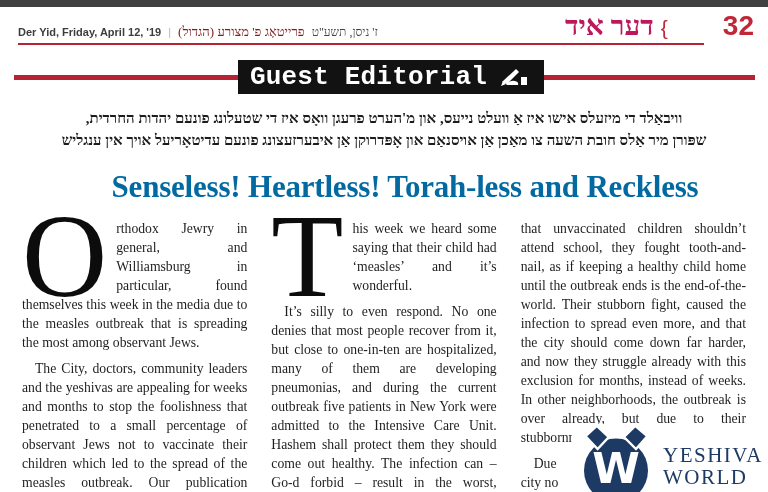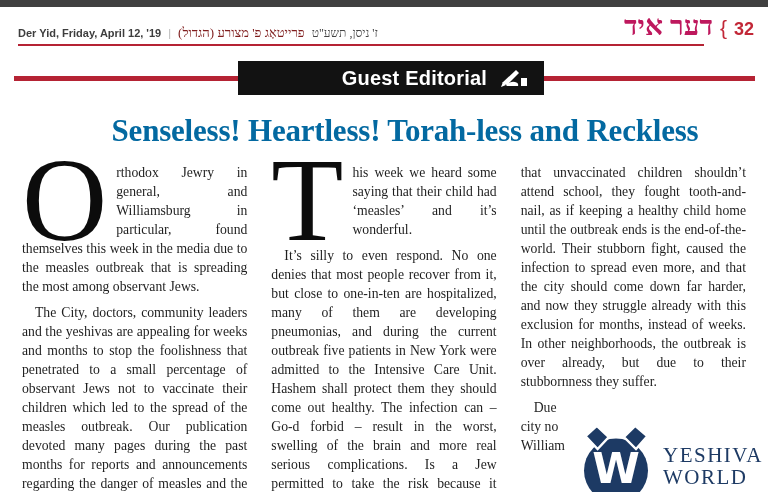--- a/index.html
+++ b/index.html
@@ -11,31 +11,31 @@
   
   .hdr{display:flex;justify-content:space-between;align-items:flex-end;padding:6px 14px 0 18px;}
   .hdr-left{font-family:"Liberation Sans",sans-serif;font-size:11px;font-weight:bold;color:#3d3d3d;
     display:flex;align-items:baseline;gap:7px;white-space:nowrap;}
   .heb-bold{font-size:13px;color:#7f1d1d;font-weight:normal;font-family:"Liberation Serif",serif;}
   .heb-date{font-size:12px;color:#444;font-weight:normal;font-family:"Liberation Serif",serif;}
   .hdr-sep{color:#b5b5b5;font-weight:normal;}
   .masthead{display:flex;align-items:baseline;gap:7px;}
   .masthead-name{font-size:28px;font-weight:bold;color:#be185d;line-height:26px;}
   .brace{color:#c22737;font-size:21px;font-weight:normal;font-family:"Liberation Sans",sans-serif;}
-  .pagenum{font-family:"Liberation Sans",sans-serif;font-size:18px;font-weight:bold;color:#c22737;line-height:24px;}
+  .pagenum{font-family:"Liberation Sans",sans-serif;font-size:28px;font-weight:bold;color:#c22737;line-height:24px;margin-left:48px;}
   .rule{height:2px;background:#b52334;margin:3px 64px 0 18px;}
   
   .banner-row{display:flex;align-items:center;margin-top:15px;height:34px;}
   .red-seg{height:5px;background:#b52334;}
   .red-seg.l{width:224px;margin-left:14px;}
   .red-seg.r{flex:1;margin-right:13px;}
   .banner{width:306px;height:34px;background:#121212;display:flex;align-items:center;
     justify-content:flex-end;padding-right:16px;gap:13px;box-sizing:border-box;flex:0 0 auto;}
-  .banner-label{color:#fff;font-family:Liberation Sans, sans-serif;font-weight:bold;
-    font-size:20px;letter-spacing:.2px;}
+  .banner-label{color:#fff;font-family:Liberation Mono, monospace;font-weight:bold;
+    font-size:26px;letter-spacing:.2px;}
   .hand-icon{display:flex;align-items:center;}
   
   .intro{margin-top:13px;text-align:center;font-weight:bold;font-size:15px;line-height:22px;color:#1c1c1c;}
   
   .headline{margin:19px 0 0;text-align:center;font-size:31px;font-weight:bold;color:#0369a1;
     letter-spacing:-.2px;line-height:34px;padding-left:42px;}
   
   .cols{display:flex;gap:24px;margin:15px 22px 0;font-size:13.7px;line-height:19px;
     text-align:justify;color:#1e1e1e;}
   .col{flex:1;min-width:0;}
@@ -79,20 +79,24 @@
           <polygon points="2,15 16,2 19,5 7,17" fill="#fff"></polygon>
           <polygon points="1,19 3,14 6,17" fill="#fff"></polygon>
           <path d="M6,17 Q10,13 15,14 Q19,15 18,18 L7,18 Z" fill="#fff"></path>
           <rect x="21" y="10" width="6" height="8" fill="#fff"></rect>
         </svg>
       </span>
     </div>
     <div class="red-seg r"></div>
   </div>
 
+  <div class="intro" dir="rtl">
+    <div>וויבאַלד די מיזעלס אישו איז אַ וועלט נייעס, און מ'הערט פרעגן וואָס איז די שטעלונג פונעם יהדות החרדית,</div>
+    <div>שפּורן מיר אַלס חובת השעה צו מאַכן אַן אויסנאַם און אָפּדרוקן אַן איבערזעצונג פונעם עדיטאָריעל אויך אין ענגליש</div>
+  </div>
 
   <h1 class="headline">Senseless! Heartless! Torah-less and Reckless</h1>
 
   <div class="cols">
     <div class="col">
       <span class="dropcap">O</span>
       <p>rthodox Jewry in general, and Williamsburg in particular, found themselves this week in the media due to the measles outbreak that is spreading the most among observant Jews.</p>
       <p>The City, doctors, community leaders and the yeshivas are appealing for weeks and months to stop the foolishness that penetrated to a small percentage of observant Jews not to vaccinate their children which led to the spread of the measles outbreak. Our publication devoted many pages during the past months for reports and announcements regarding the danger of measles and the importance to vaccinate.</p>
     </div>
     <div class="col">

